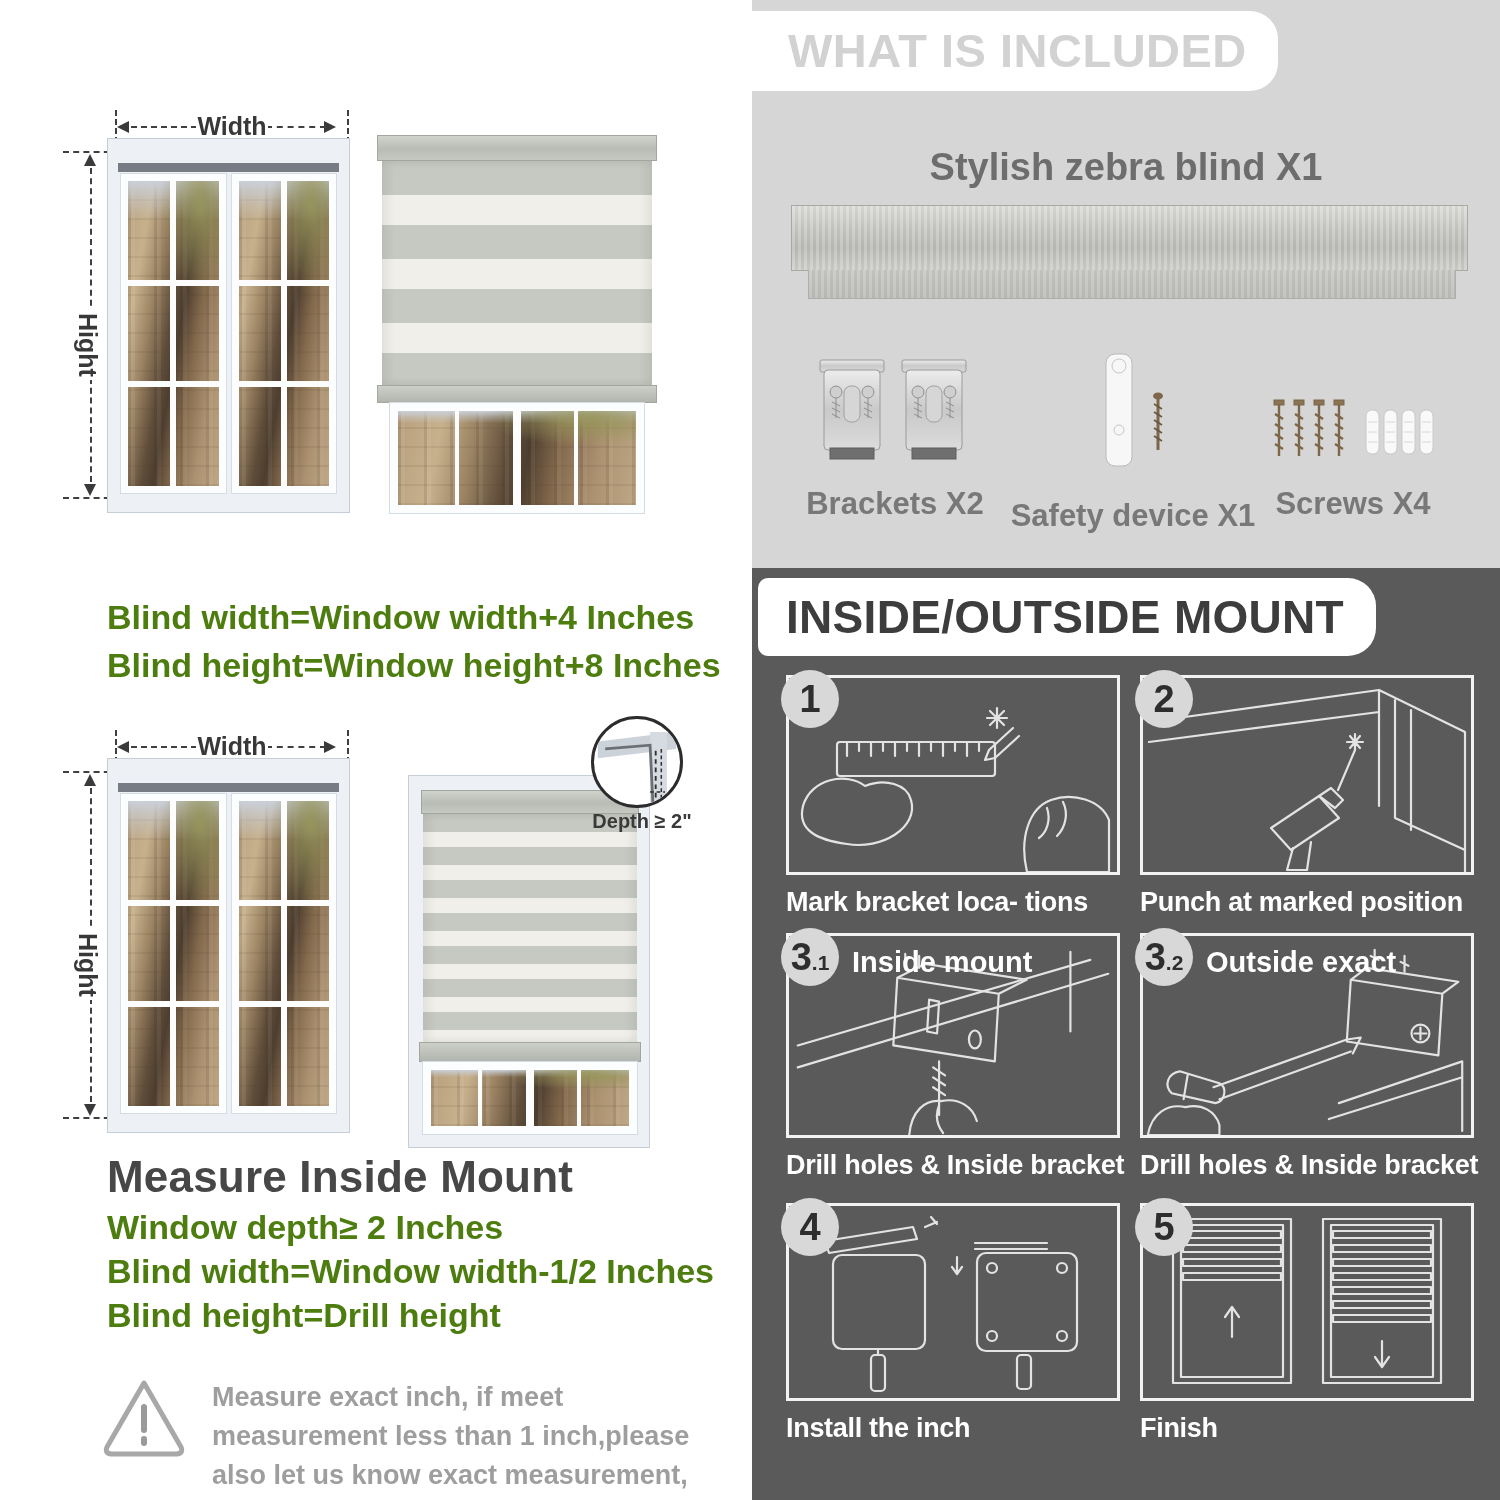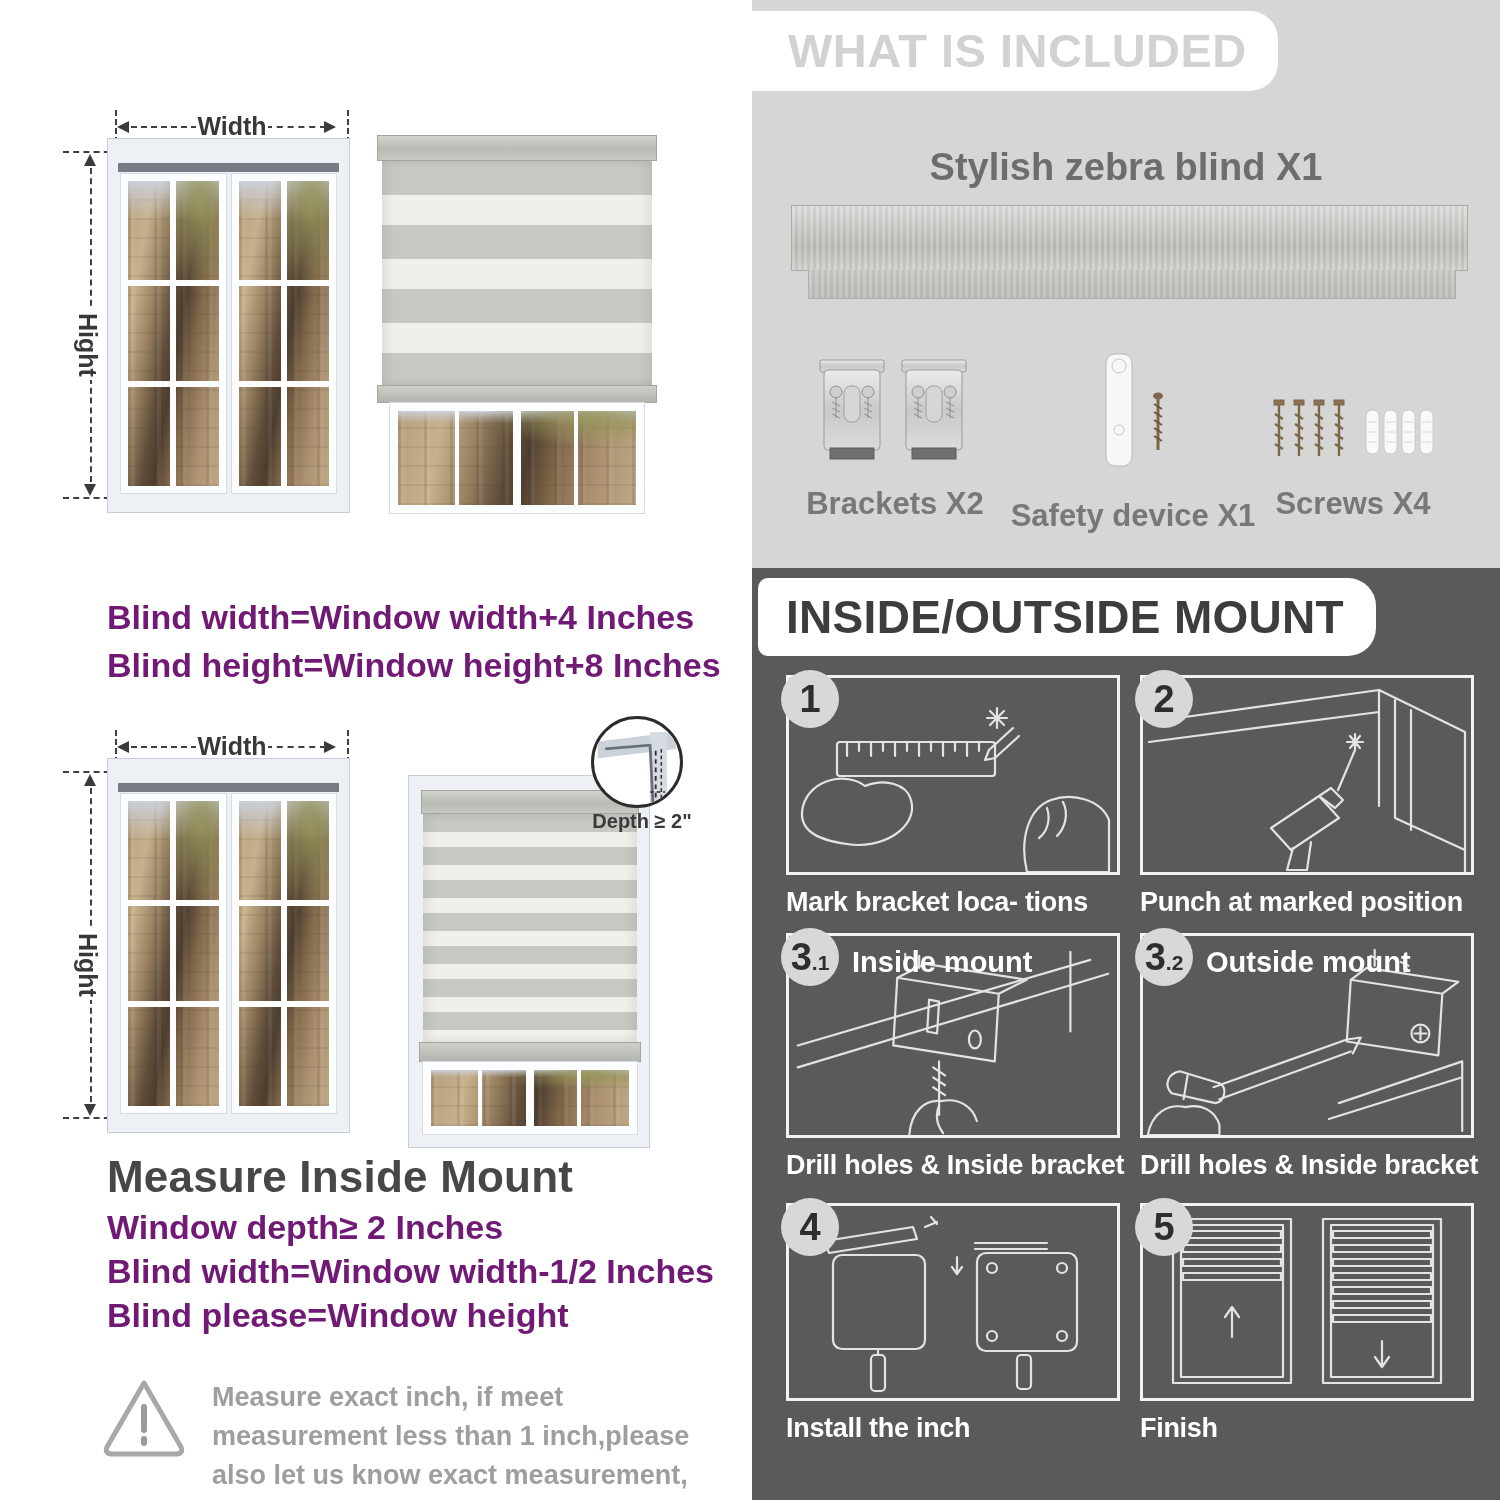--- a/index.html
+++ b/index.html
@@ -48,21 +48,21 @@
   .dash-v{border-left:2px dashed #3f3f3f;width:0;}
   .dim-label{color:#383838;font-size:25px;font-weight:bold;background:#fff;text-align:center;}
   .dim-label.vert{writing-mode:vertical-rl;}
   .arr{width:0;height:0;}
   .arr.l{border-top:6px solid transparent;border-bottom:6px solid transparent;border-right:12px solid #3a3a3a;}
   .arr.r{border-top:6px solid transparent;border-bottom:6px solid transparent;border-left:12px solid #3a3a3a;}
   .arr.u{border-left:6px solid transparent;border-right:6px solid transparent;border-bottom:12px solid #3a3a3a;}
   .arr.d{border-left:6px solid transparent;border-right:6px solid transparent;border-top:12px solid #3a3a3a;}
 
   .h2{color:#474747;font-size:44px;font-weight:bold;letter-spacing:.2px;}
-  .body-line{color:#701a75;font-size:34px;font-weight:bold;}
+  .body-line{color:#4d7c0f;font-size:34px;font-weight:bold;}
   .warn-text{color:#9e9e9e;font-size:27px;font-weight:600;line-height:39px;}
   .depth-label{color:#3a3a3a;font-size:20px;font-weight:bold;text-align:center;}
 
   .magnifier{border:3px solid #2c2c2c;border-radius:50%;background:#fff;overflow:hidden;box-sizing:border-box;z-index:5;}
 
   
   .light-panel{left:752px;top:0;width:748px;height:568px;background:#d6d6d6;}
   .tab-white-top{left:752px;top:11px;width:526px;height:80px;background:#fff;border-radius:0 28px 28px 0;
       color:#d2d2d2;font-size:47px;font-weight:bold;line-height:80px;padding-left:36px;box-sizing:border-box;letter-spacing:.5px;}
   .product-label{left:752px;top:146px;width:748px;text-align:center;color:#6d6d6d;font-size:38px;font-weight:bold;}
@@ -183,21 +183,21 @@
       <path d="M66 34 V88" fill="none" stroke="#2f2f2f" stroke-width="2" stroke-dasharray="5 4"></path>
       <path d="M72 32 V88" fill="none" stroke="#2f2f2f" stroke-width="1.6" stroke-dasharray="4 3"></path>
       <path d="M60 78 h16" fill="none" stroke="#2f2f2f" stroke-width="1.6" stroke-dasharray="4 3"></path>
     </svg>
   </div>
   <div class="abs depth-label" style="left:584px;top:810px;width:116px;">Depth ≥ 2"</div>
 
   <div class="abs h2" style="left:107px;top:1152px;">Measure Inside Mount</div>
   <div class="abs body-line" style="left:107px;top:1208px;">Window depth≥ 2 Inches</div>
   <div class="abs body-line" style="left:107px;top:1252px;">Blind width=Window width-1/2 Inches</div>
-  <div class="abs body-line" style="left:107px;top:1296px;">Blind please=Window height</div>
+  <div class="abs body-line" style="left:107px;top:1296px;">Blind height=Drill height</div>
 
   <svg class="abs" style="left:100px;top:1375px;width:88px;height:86px;" viewBox="0 0 88 86">
     <path d="M44 8 L81 72 Q84 79 75 79 L13 79 Q4 79 7 72 Z" fill="none" stroke="#a8a8a8" stroke-width="5" stroke-linejoin="round"></path>
     <path d="M44 32 V55" stroke="#9a9a9a" stroke-width="6" stroke-linecap="round"></path>
     <path d="M44 64 V68" stroke="#9a9a9a" stroke-width="6" stroke-linecap="round"></path>
   </svg>
   <div class="abs warn-text" style="left:212px;top:1378px;width:490px;">Measure exact inch, if meet measurement less than 1 inch,please also let us know exact measurement, please do not leave it</div>
 
   <div class="abs light-panel"></div>
   <div class="abs tab-white-top">
@@ -340,21 +340,21 @@
           <path d="M272 98 h12 M278 92 v12" stroke-width="1.6"></path>
         <path d="M70 152 L204 104 M76 164 L208 116 M204 104 L218 102 L210 118"></path>
         <path d="M28 158 C20 150 24 138 36 136 L76 148 C84 152 82 166 72 168 Z M44 140 L40 164"></path>
         <path d="M4 200 C8 178 24 168 42 172 C58 168 72 176 76 190 L76 200 Z" stroke-width="1.8"></path>
       </svg>
     </div>
     <div class="num">
       <span class="n">3</span>
         <span class="sub">.2</span>
     </div>
-    <div class="stitle">Outside mount</div>
+    <div class="stitle">Outside exact</div>
     <div class="caption">Drill holes &amp;  Inside bracket</div>
   </div>
 
   <div class="abs step" style="left:786px;top:1203px;">
     <div class="frame t198">
       <svg class="art" viewBox="0 0 328 190">
         <path d="M36 34 L124 20 L128 32 L40 46 Z M136 20 l12 -5 M142 10 l6 7"></path>
         <rect x="44" y="48" width="92" height="94" rx="9"></rect>
         <path d="M89 142 V148"></path>
           <rect x="82" y="148" width="14" height="36" rx="4"></rect>

